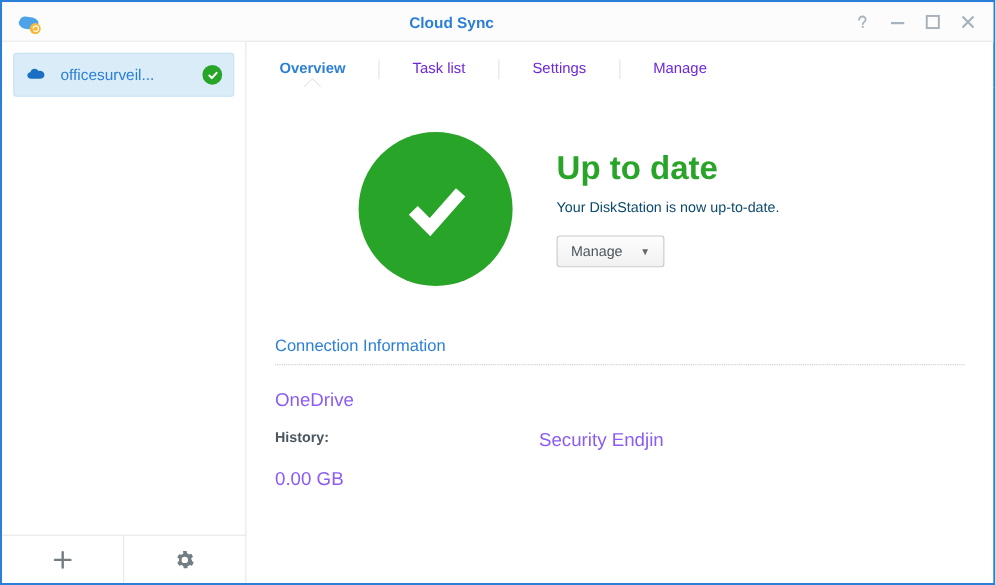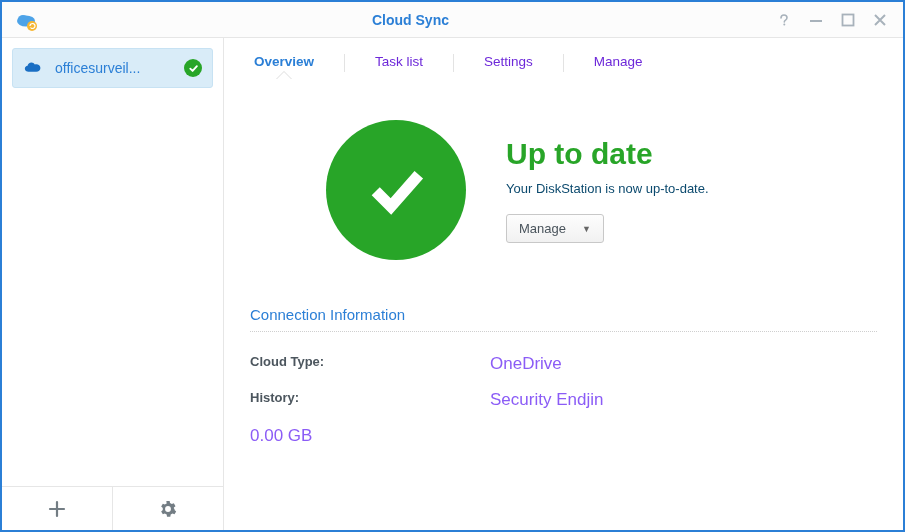--- a/index.html
+++ b/index.html
@@ -334,21 +334,20 @@
             <div class="manage-btn">
               <span>Manage</span>
               <span class="caret">▼</span>
             </div>
           </div>
         </div>
 
         <div class="section-title">Connection Information</div>
 
         <div class="info-row">
-          <div class="info-key">Cloud Type:</div>
           <div class="info-val">OneDrive</div>
         </div>
         <div class="info-row">
           <div class="info-key">History:</div>
           <div class="info-val">Security Endjin</div>
         </div>
         <div class="info-row">
           <div class="info-val">0.00 GB</div>
         </div>
 

